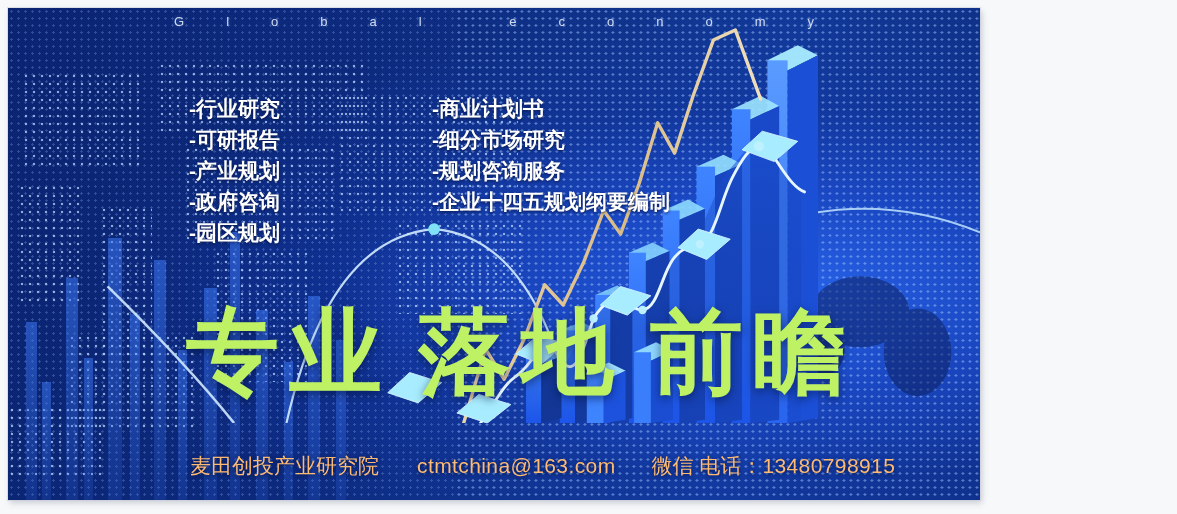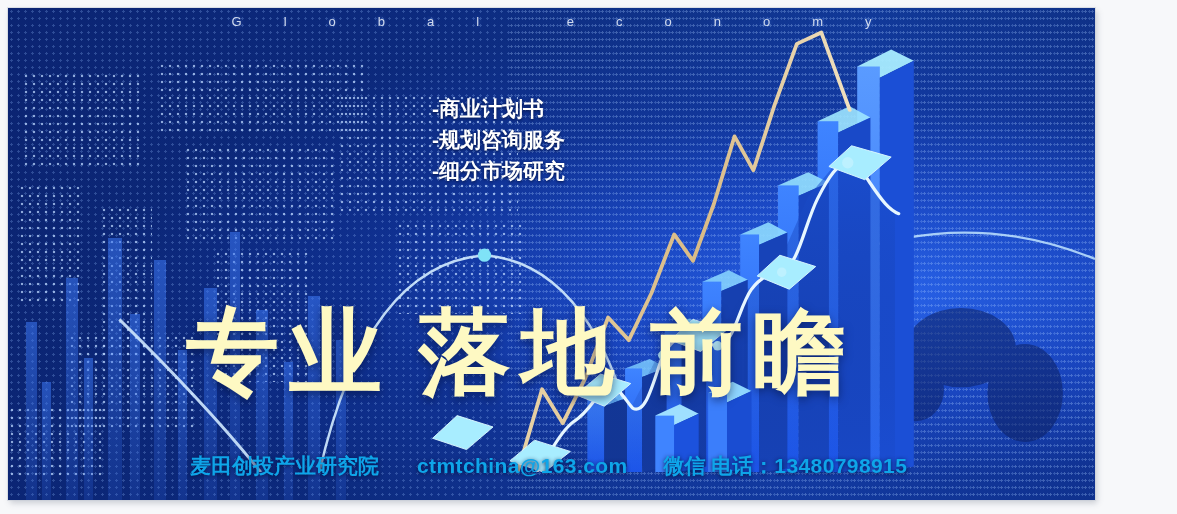--- a/index.html
+++ b/index.html
@@ -1,19 +1,19 @@
 <!DOCTYPE html>
 <html><head>
 <meta charset="utf-8">
 <style>
   html,body{margin:0;padding:0;background:#f7f8fa;}
   body{width:1177px;height:514px;overflow:hidden;font-family:"Liberation Sans","DejaVu Sans",sans-serif;}
 
   #banner{
-    position:absolute;left:8px;top:8px;width:1087px;height:492px;
+    position:absolute;left:8px;top:8px;width:972px;height:492px;
     background:#0c2a7c;
     overflow:hidden;
     box-shadow:0 0 0 1px rgba(200,205,215,.55), 2px 3px 6px rgba(80,90,110,.28);
   }
   .bg-grad{
     position:absolute;inset:0;
     background:
       radial-gradient(105% 85% at 80% 58%, rgba(42,102,240,.92) 0%, rgba(30,78,214,.70) 24%, rgba(18,54,164,.45) 45%, rgba(11,36,112,.12) 68%, rgba(10,31,99,0) 85%),
       linear-gradient(100deg, #0b2472 0%, #0c2a7e 34%, #10358f 58%, #123c9e 74%, #0e2f84 100%);
   }
@@ -71,32 +71,32 @@
     white-space:nowrap;
   }
   #svc-left{left:181px;top:85px;}
   #svc-right{left:424px;top:85px;}
 
   .headline{
     position:absolute;left:178px;top:296px;
     font-family:"Liberation Sans","DejaVu Sans",sans-serif;
     font-weight:bold;
     font-size:93px;line-height:96px;
-    color:#fef9c3;
+    color:#bef264;
     letter-spacing:10px;
     white-space:nowrap;
     text-shadow:0 3px 10px rgba(3,14,55,.55);
     text-align:center;
   }
   .headline span{margin-right:26px;}
   .headline span:last-child{margin-right:0;}
 
   .footline{
     position:absolute;left:182px;top:444px;
-    color:#0ea5e9;font-size:21px;font-weight:bold;
+    color:#fdba74;font-size:21px;font-weight:normal;
     white-space:nowrap;
     text-shadow:0 1px 4px rgba(4,16,60,.9);
   }
   .footline .gap{display:inline-block;width:38px;}
   .footline .gap2{display:inline-block;width:36px;}
   .mono{font-family:"Liberation Sans",sans-serif;letter-spacing:.4px;}
 </style>
 </head>
 <body>
 
@@ -235,25 +235,33 @@
       <polygon points="706,442 732,430 732,488 706,492" fill="#1c52dd"></polygon>
 
       <polygon points="742,408 768,396 788,406 762,418" fill="#8fd6ff"></polygon>
       <rect x="742" y="408" width="20" height="84" fill="#3b7efb"></rect>
       <polygon points="762,418 788,406 788,488 762,492" fill="#1a4dd2"></polygon>
     </g>
   </svg>
 
   <div class="topword">Global economy</div>
 
+  <div class="svc-col" id="svc-left">
+    <div>-行业研究</div>
+    <div>-可研报告</div>
+    <div>-产业规划</div>
+    <div>-政府咨询</div>
+    <div>-园区规划</div>
+  </div>
 
   <div class="svc-col" id="svc-right">
     <div>-商业计划书</div>
+    <div>-细分市场研究</div>
     <div>-规划咨询服务</div>
-    <div>-细分市场研究</div>
+    <div>-企业十四五规划纲要编制</div>
   </div>
 
   <div class="headline">
     <span>专业</span><span>落地</span><span>前瞻</span>
   </div>
 
   <div class="footline">
     <span>麦田创投产业研究院</span><span class="gap"></span><span class="mono">ctmtchina@163.com</span><span class="gap2"></span><span>微信 电话：</span><span class="mono">13480798915</span>
   </div>
 

